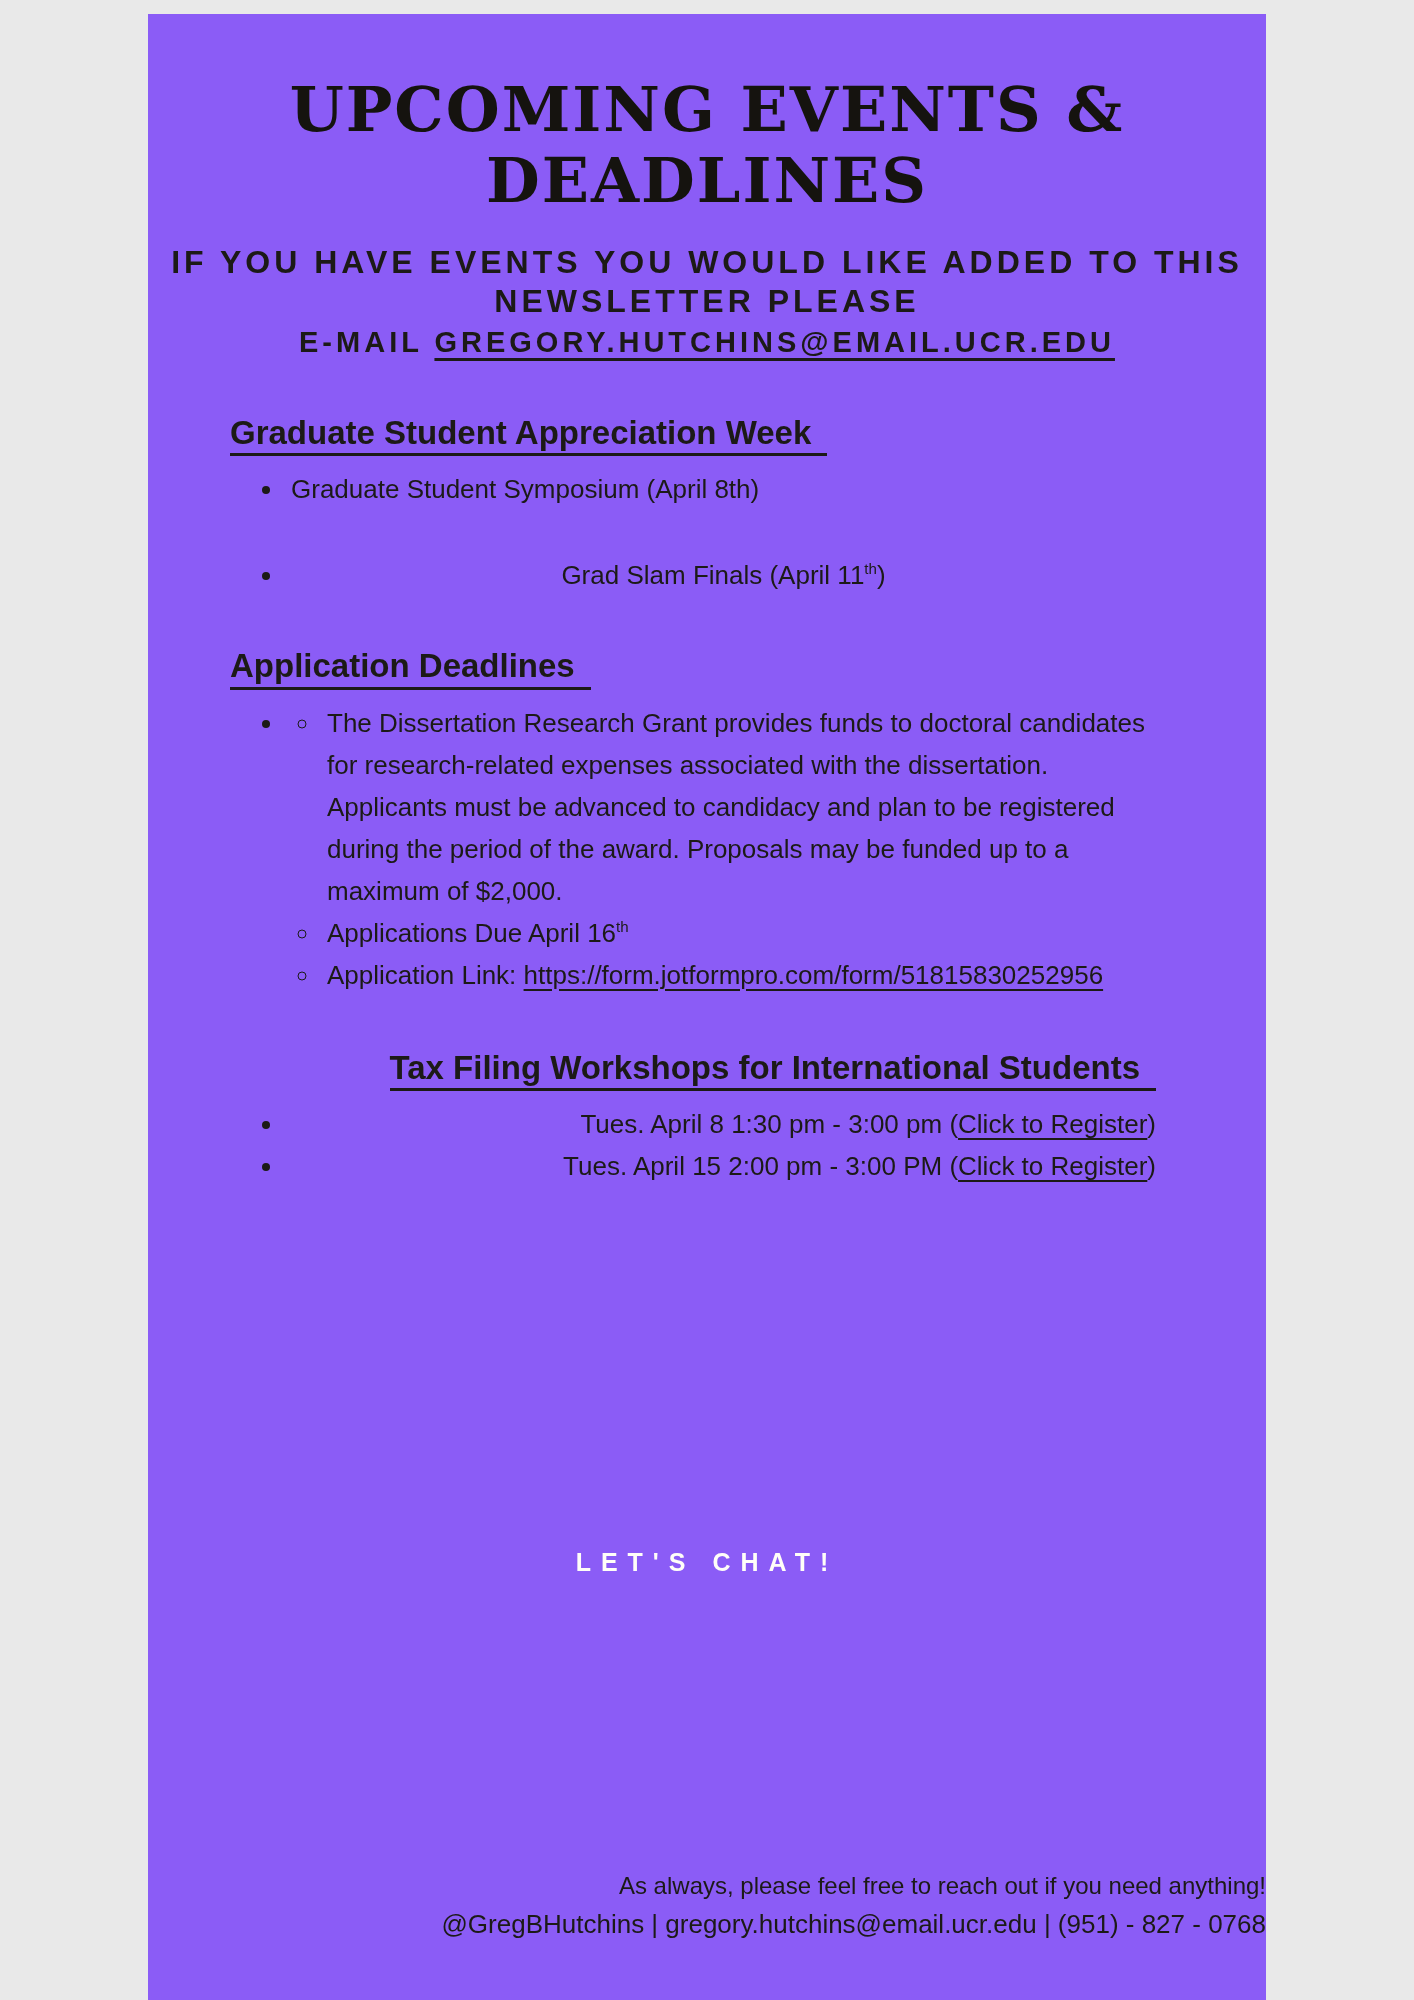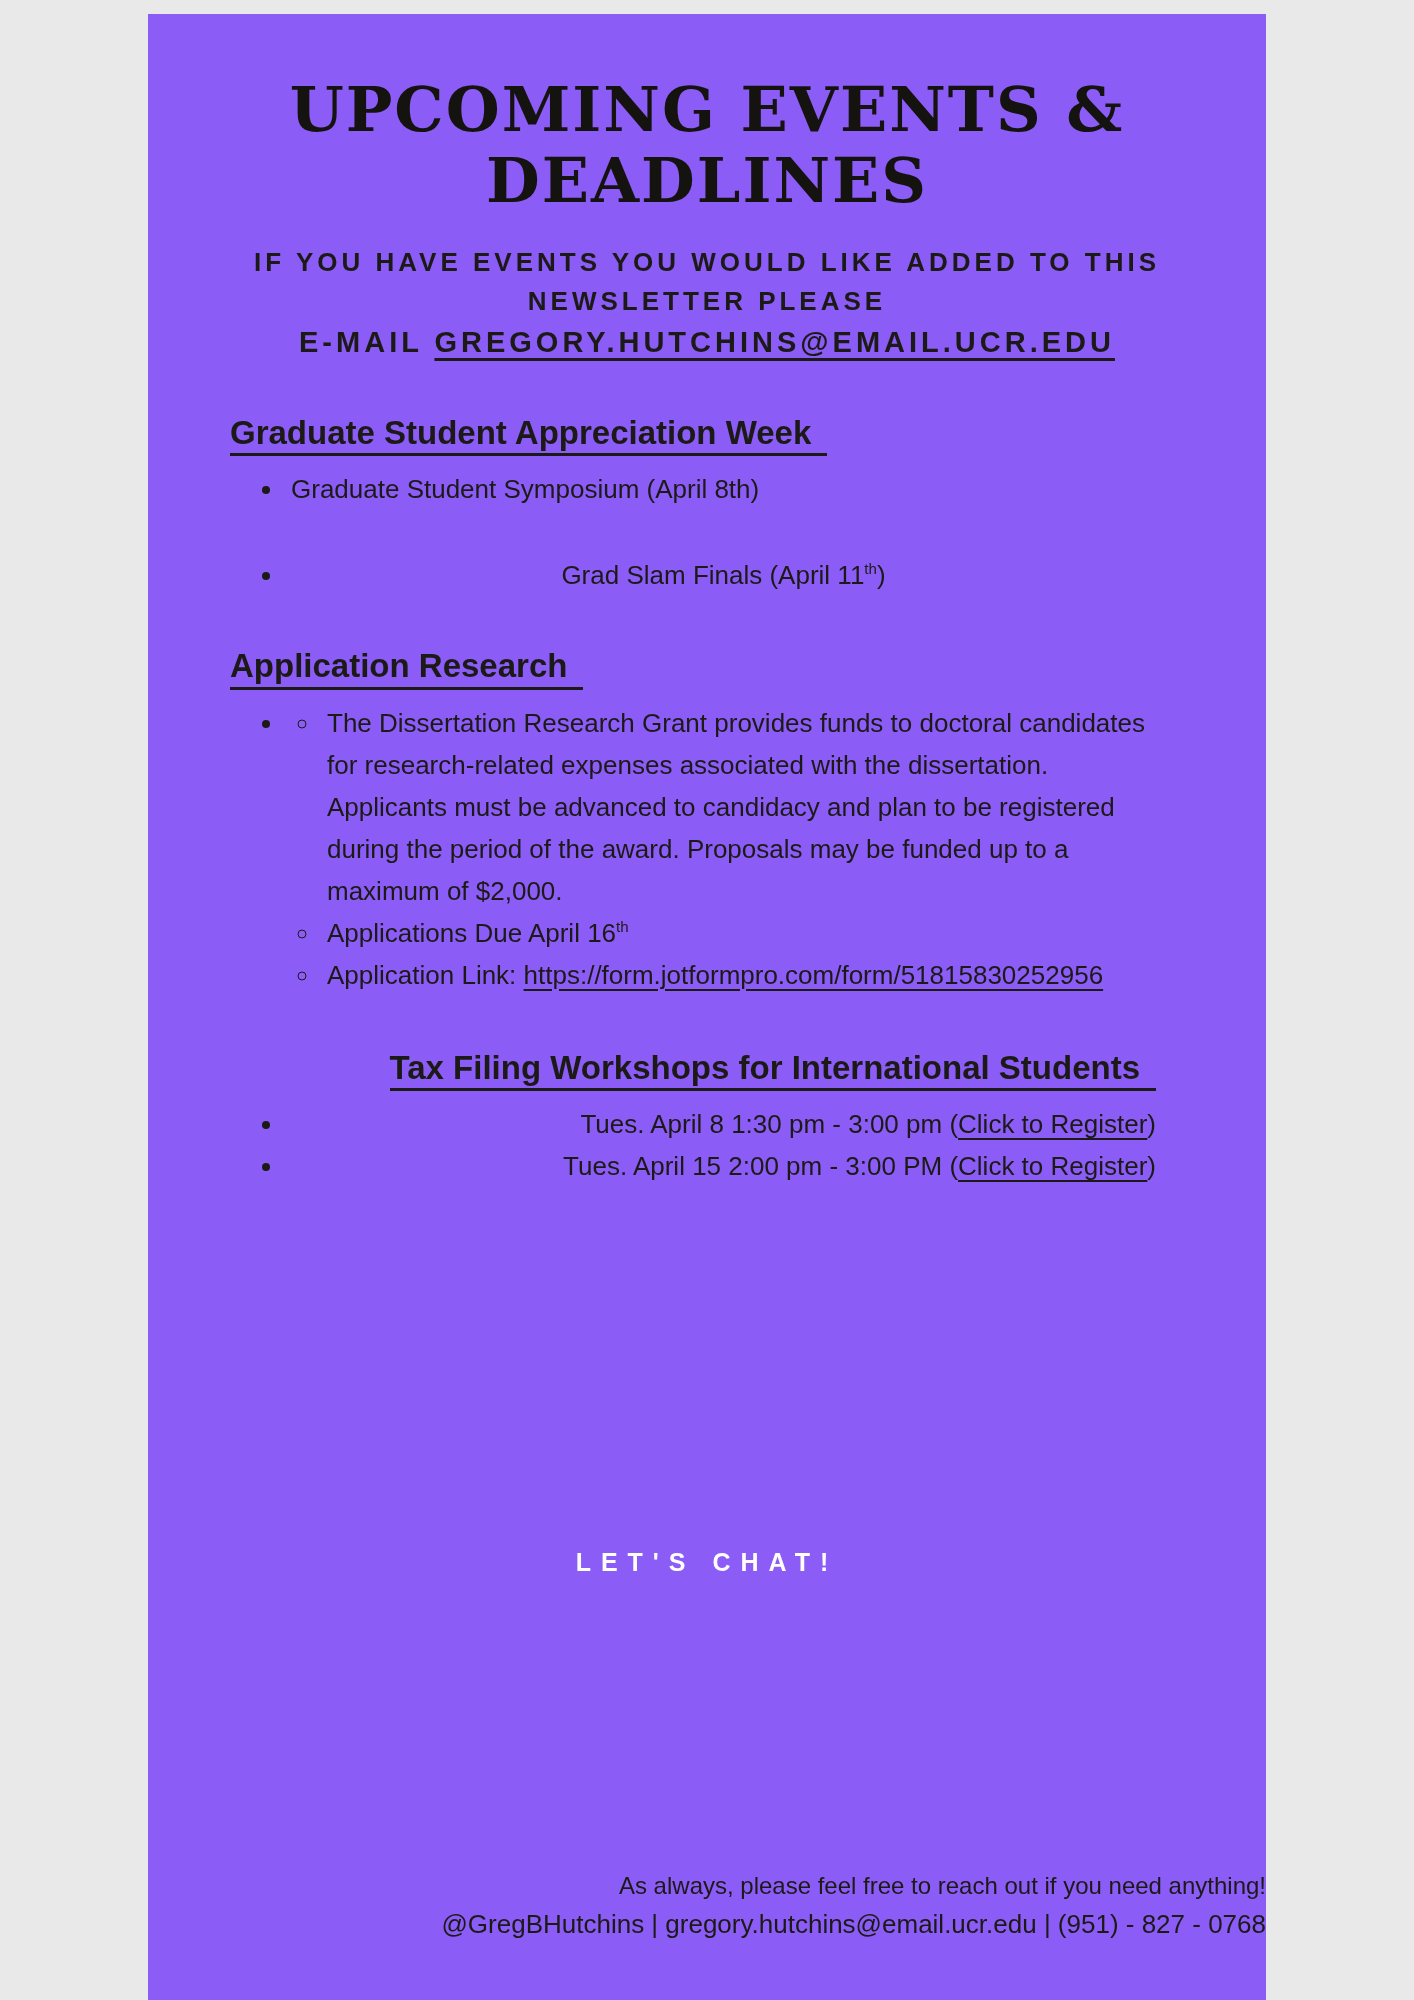--- a/index.html
+++ b/index.html
@@ -19,21 +19,21 @@
     text-align:center;
     font-family:"DejaVu Serif", serif;
     font-weight:700;
     font-size:62px;
     line-height:1.15;
     letter-spacing:2px;
     color:#15130f;
   }
   .subtitle { margin-top:26px; text-align:center; font-weight:700; }
   .subtitle-line1 {
-    font-size:26px; letter-spacing:4px; line-height:39px;
+    font-size:32px; letter-spacing:4px; line-height:39px;
   }
   .subtitle-line2 {
     font-size:29px; letter-spacing:4px; line-height:42px;
   }
   .subtitle-line2 .email-link {
     text-decoration:underline;
     text-decoration-thickness:2.5px;
     text-underline-offset:6px;
     cursor:pointer;
   }
@@ -114,21 +114,21 @@
       <div class="section-heading">Graduate Student Appreciation Week</div>
       <ul class="level1">
         <li>Graduate Student Symposium (April 8th)</li>
         <li class="li-gap">
           <span>Grad Slam Finals (April 11</span><sup class="ord">th</sup><span>)</span>
         </li>
       </ul>
     </div>
 
     <div class="sec-deadlines">
-      <div class="section-heading">Application Research</div>
+      <div class="section-heading">Application Deadlines</div>
       <ul class="level1">
         <li>
           <ul class="level2">
             <li class="wrap-limit">The Dissertation Research Grant provides funds to doctoral candidates for research-related expenses associated with the dissertation. Applicants must be advanced to candidacy and plan to be registered during the period of the award. Proposals may be funded up to a maximum of $2,000.</li>
             <li>
               <span>Applications Due April 16</span><sup class="ord">th</sup>
             </li>
             <li>
               <span>Application Link: </span><span class="inline-link">https://form.jotformpro.com/form/51815830252956</span>
             </li>

